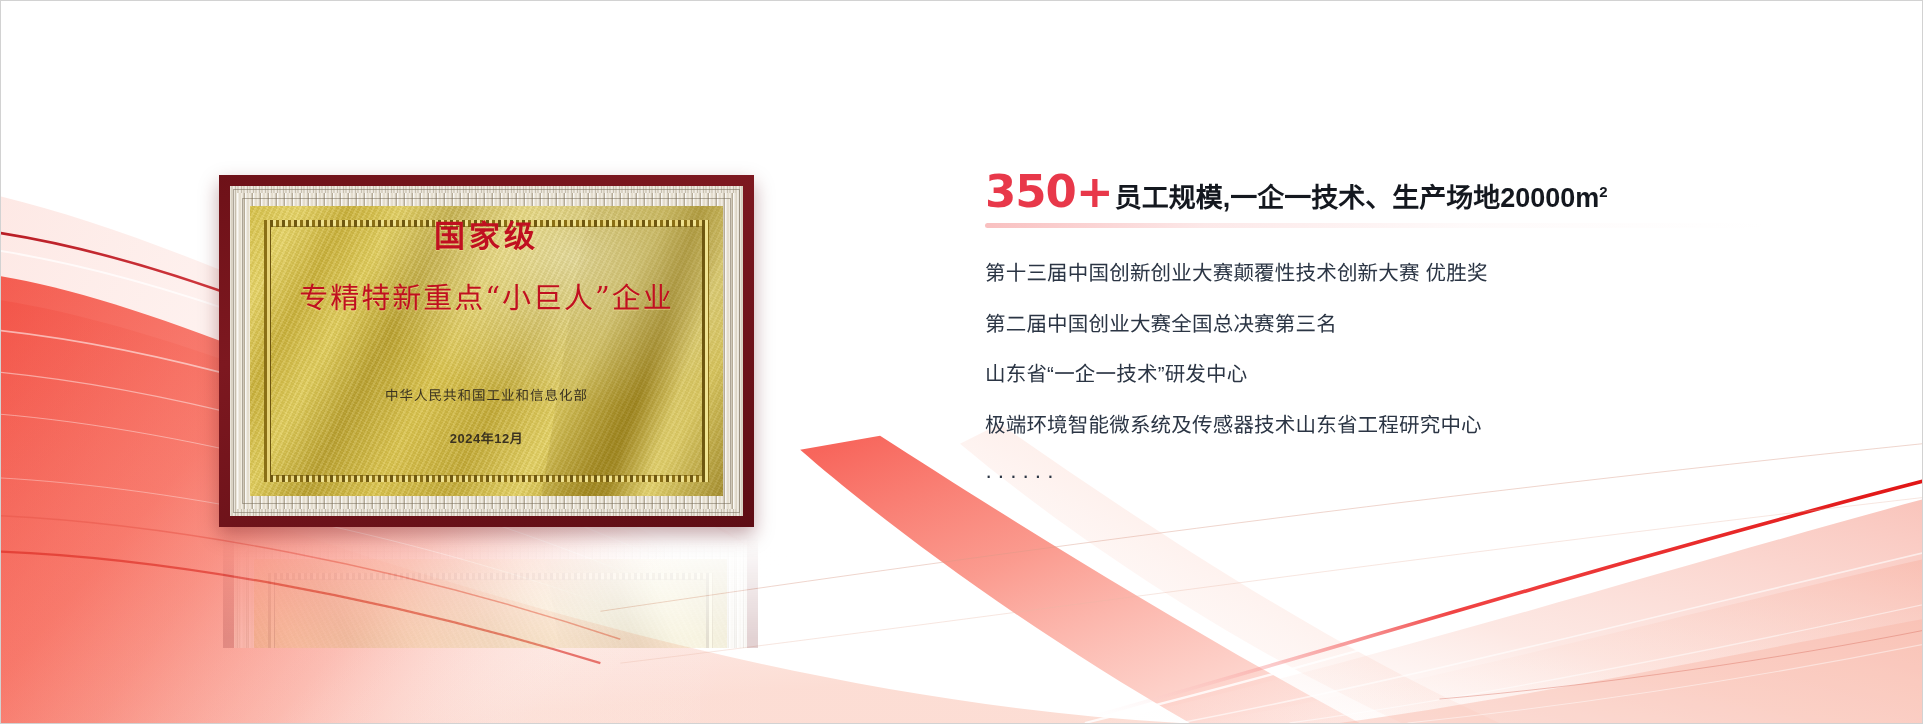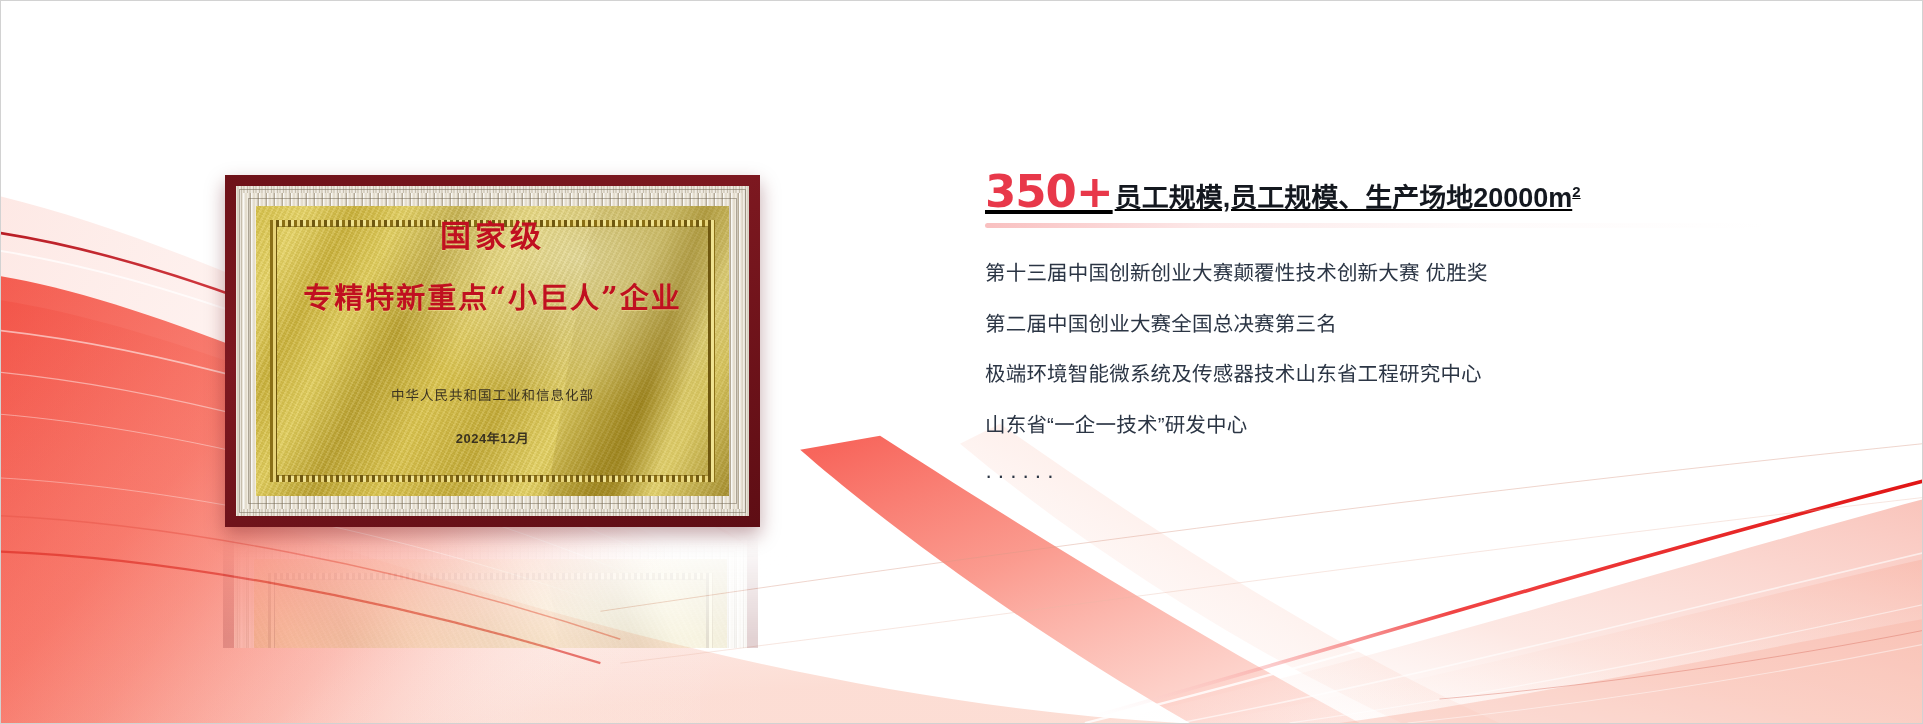--- a/index.html
+++ b/index.html
@@ -27,21 +27,21 @@
     position: absolute;
     inset: 0;
     width: 100%;
     height: 100%;
     pointer-events: none;
   }
 
   
   .plaque-wrap {
     position: absolute;
-    left: 224px;
+    left: 218px;
     top: 174px;
     width: 535px;
     height: 352px;
   }
 
   .plaque {
     position: relative;
     width: 100%;
     height: 100%;
     background: linear-gradient(160deg,#6e1118 0%, #7d1820 35%, #5e0d14 100%);
@@ -146,21 +146,21 @@
     font-weight: 700;
     font-size: 31px;
     letter-spacing: 4px;
     color: #c01020;
     text-shadow: 0 1px 0 rgba(255,235,160,.45);
     line-height: 1.1;
   }
   .plaque-title-2 {
     margin-top: 21px;
     font-family: "DejaVu Serif", "Liberation Serif", serif;
-    font-weight: 700;
+    font-weight: 400;
     font-size: 29px;
     letter-spacing: 2px;
     color: #c01020;
     text-shadow: 0 1px 0 rgba(255,235,160,.45);
     white-space: nowrap;
     text-align: center;
   }
   .plaque-issuer {
     margin-top: 68px;
     font-size: 13.5px;
@@ -206,21 +206,20 @@
     left: 984px;
     top: 168px;
     width: 880px;
   }
 
   .headline {
     display: flex;
     align-items: baseline;
     white-space: nowrap;
     line-height: 1;
-    text-decoration: underline;
   }
   .headline-number {
     font-family: "DejaVu Sans", sans-serif;
     font-weight: 700;
     font-size: 45px;
     letter-spacing: -1px;
     color: #e8384a;
   }
   .headline-text {
     font-size: 27px;
@@ -402,30 +401,30 @@
         <div class="plaque-date">2024年12月</div>
       </div>
 
     </div>
   </div>
 
   <div class="content">
 
     <div class="headline">
       <span class="headline-number">350+</span>
-      <span class="headline-text">员工规模,员工规模、生产场地20000m</span>
+      <span class="headline-text">员工规模,一企一技术、生产场地20000m</span>
       <span class="headline-sup">2</span>
     </div>
 
     <div class="headline-rule"></div>
 
     <ul class="award-list">
       <li>第十三届中国创新创业大赛颠覆性技术创新大赛 优胜奖</li>
       <li>第二届中国创业大赛全国总决赛第三名</li>
+      <li>山东省“一企一技术”研发中心</li>
       <li>极端环境智能微系统及传感器技术山东省工程研究中心</li>
-      <li>山东省“一企一技术”研发中心</li>
     </ul>
 
     <div class="ellipsis-dots">······</div>
 
   </div>
 
 </div>
 
 </body></html>

